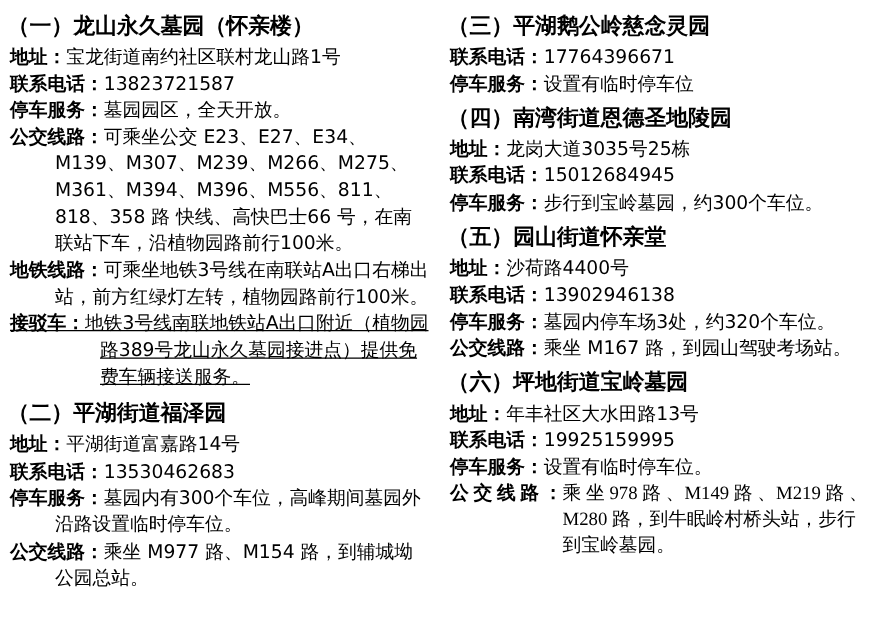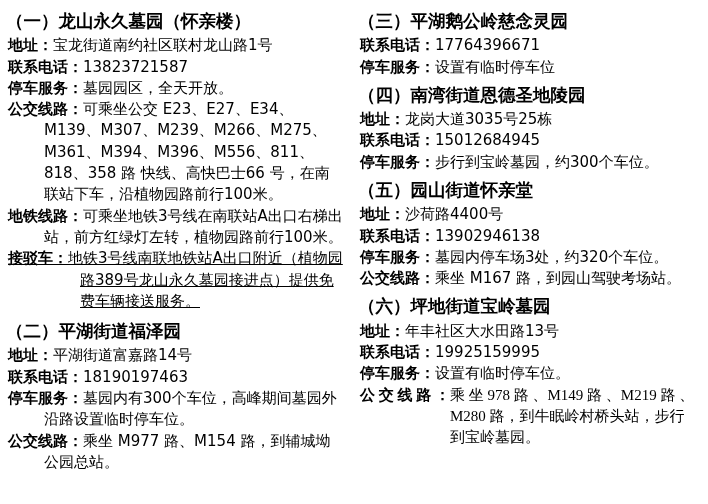--- a/index.html
+++ b/index.html
@@ -81,21 +81,21 @@
         <div class="field"><span class="lbl">公交线路：</span><span class="val">可乘坐公交 E23、E27、E34、M139、M307、M239、M266、M275、M361、M394、M396、M556、811、818、358 路 快线、高快巴士66 号，在南联站下车，沿植物园路前行100米。</span></div>
         <div class="field"><span class="lbl">地铁线路：</span><span class="val">可乘坐地铁3号线在南联站A出口右梯出站，前方红绿灯左转，植物园路前行100米。</span></div>
         <div class="field wide"><span class="lbl">接驳车：</span><span class="val">地铁3号线南联地铁站A出口附近（植物园路389号龙山永久墓园接进点）提供免费车辆接送服务。</span></div>
       </div>
 
       <div class="spacer-2"></div>
 
       <div class="entry">
         <div class="entry-title">（二）平湖街道福泽园</div>
         <div class="field"><span class="lbl">地址：</span><span class="val">平湖街道富嘉路14号</span></div>
-        <div class="field"><span class="lbl">联系电话：</span><span class="val">18190197463</span></div>
+        <div class="field"><span class="lbl">联系电话：</span><span class="val">13530462683</span></div>
         <div class="field"><span class="lbl">停车服务：</span><span class="val">墓园内有300个车位，高峰期间墓园外沿路设置临时停车位。</span></div>
         <div class="field"><span class="lbl">公交线路：</span><span class="val">乘坐 M977 路、M154 路，到辅城坳公园总站。</span></div>
       </div>
 
     </div>
 
     <div class="col">
 
       <div class="entry">
         <div class="entry-title">（三）平湖鹅公岭慈念灵园</div>

